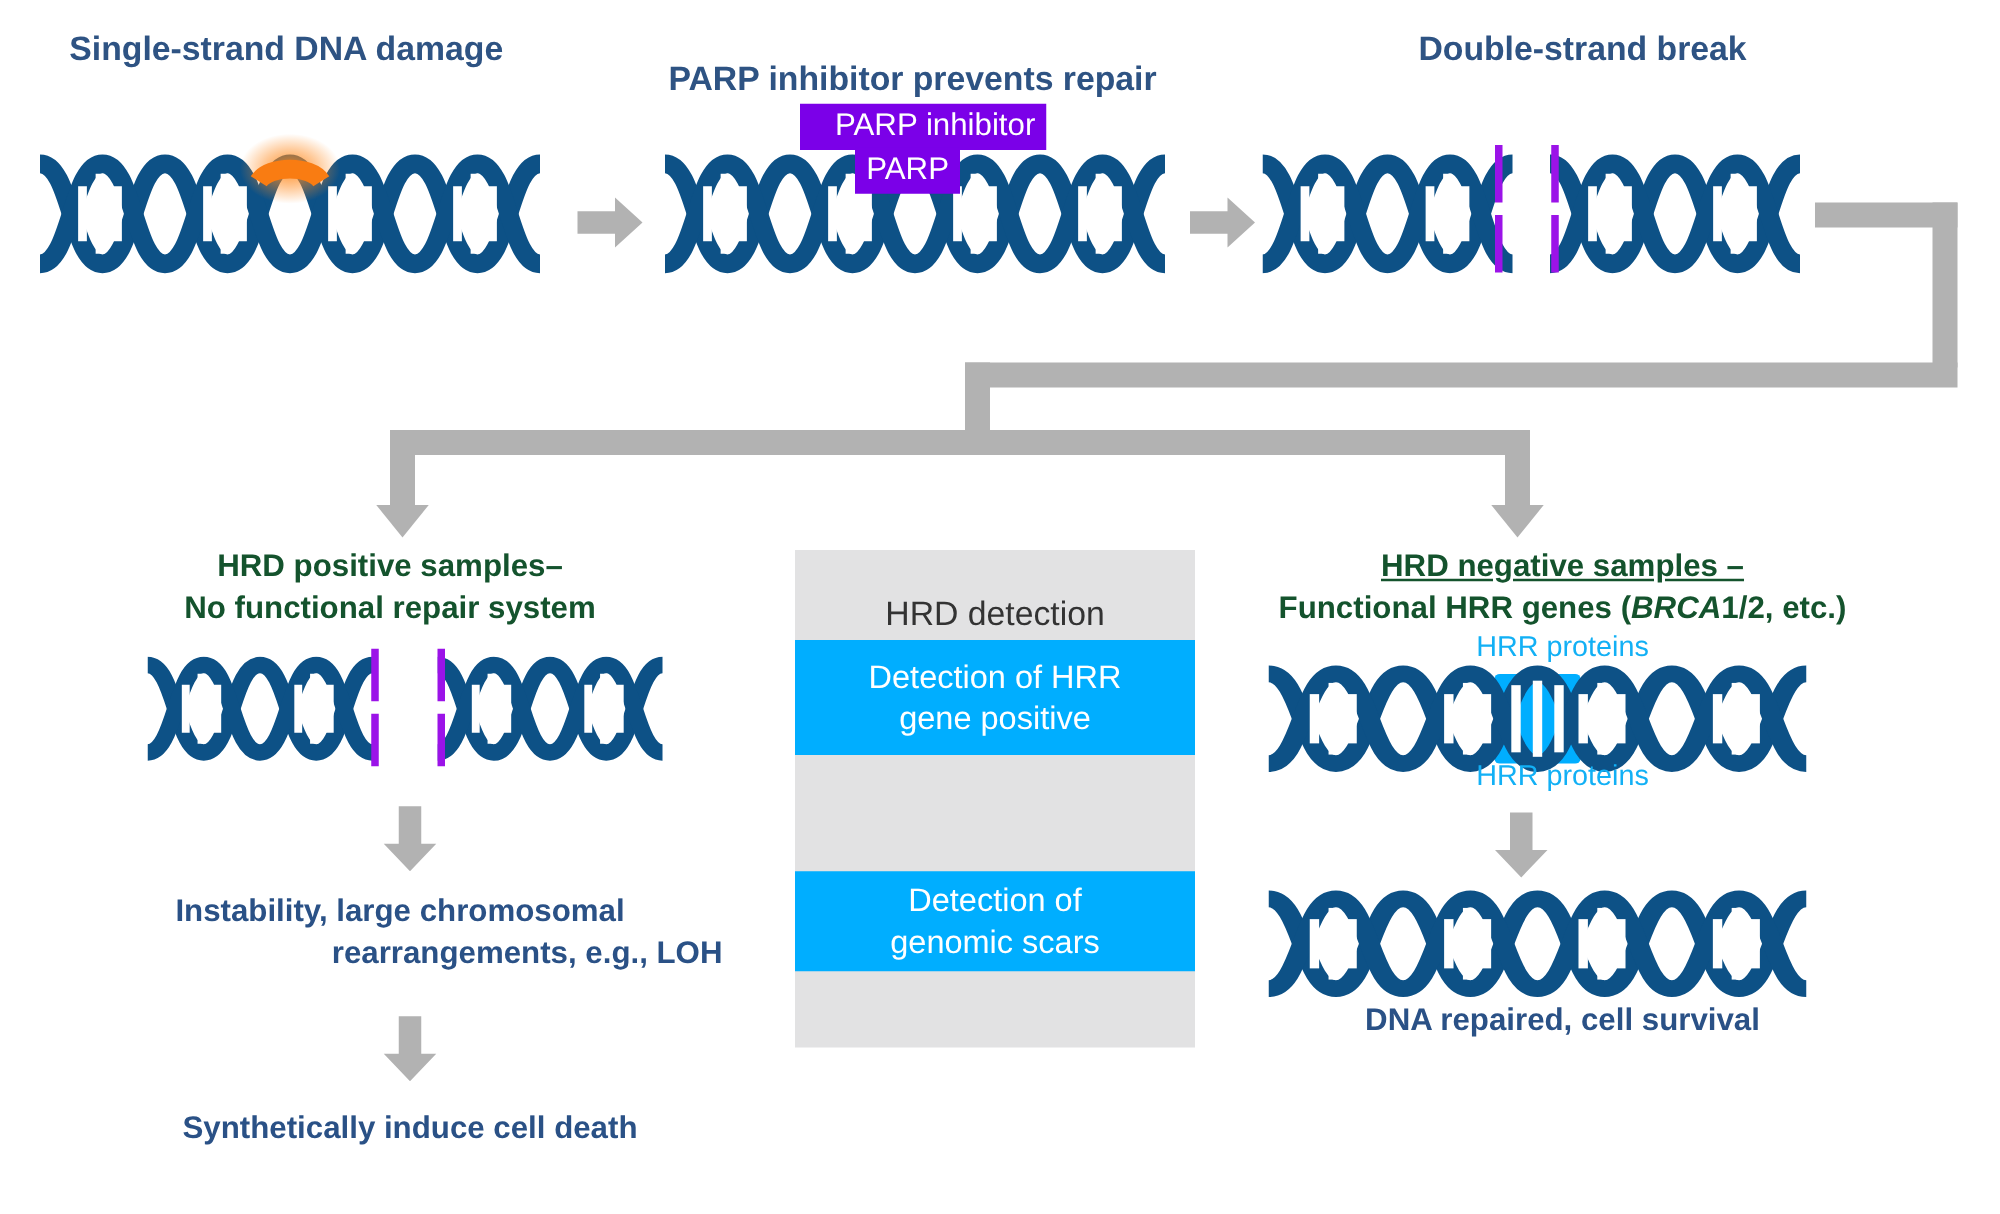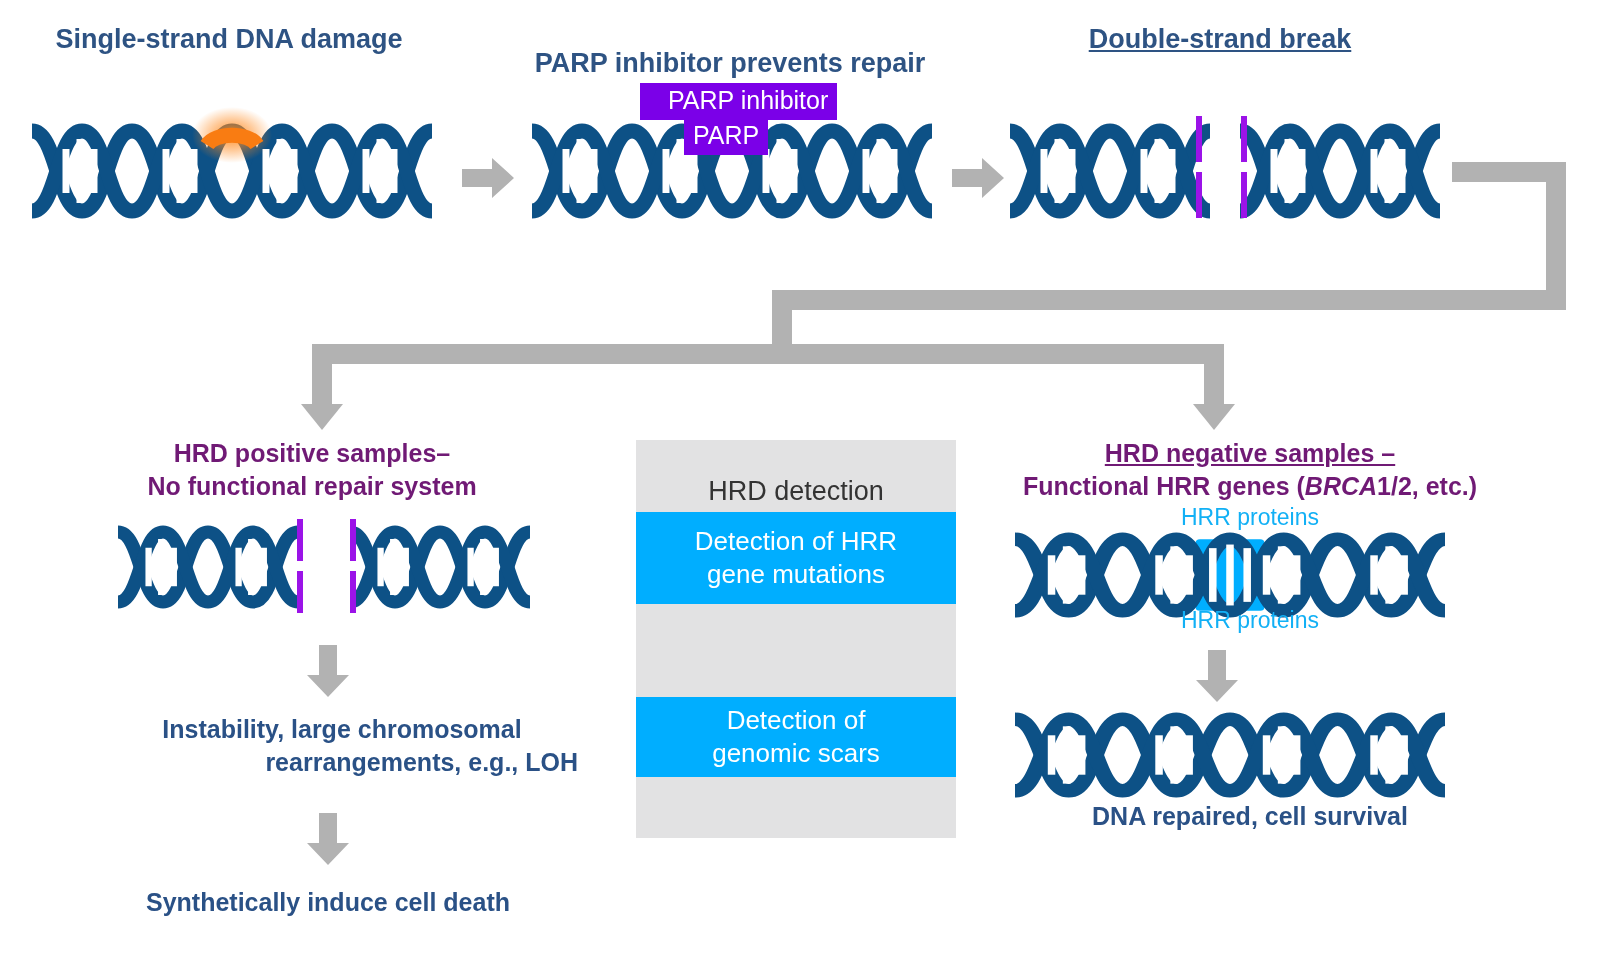--- a/index.html
+++ b/index.html
@@ -22,21 +22,21 @@
     white-space:nowrap;
   }
   .body-txt{
     color:#2a5186;
     font-weight:bold;
     font-size:25px;
     line-height:33px;
     text-align:center;
   }
   .subhead{
-    color:#701a75;
+    color:#14532d;
     font-weight:bold;
     font-size:25px;
     line-height:33px;
     text-align:center;
   }
   .tagbox{
     color:#ffffff;
     font-size:25px;
     line-height:31px;
     background:#7b00e8;
@@ -102,21 +102,21 @@
         <path d="M0,8 C25,8 25,88 50,88 C75,88 75,8 100,8 C125,8 125,88 150,88 C175,88 175,8 200,8 C225,8 225,88 250,88 C275,88 275,8 300,8 C325,8 325,88 350,88 C375,88 375,8 400,8" fill="none" stroke="#0d5186" stroke-width="15" stroke-linecap="butt"></path>
         <path d="M0,88 C25,88 25,8 50,8 C75,8 75,88 100,88 C125,88 125,8 150,8 C175,8 175,88 200,88 C225,88 225,8 250,8 C275,8 275,88 300,88 C325,88 325,8 350,8 C375,8 375,88 400,88" fill="none" stroke="#0d5186" stroke-width="15" stroke-linecap="butt"></path>
       </g>
     </defs>
   </svg>
 
   <div class="abs title" style="left:0;top:22px;width:458px;">Single-strand DNA damage</div>
 
   <div class="abs title" style="left:490px;top:22px;width:480px;margin-top:24px;">PARP inhibitor prevents repair</div>
 
-  <div class="abs title" style="left:1000px;top:22px;width:440px;text-decoration:underline;">Double-strand break</div>
+  <div class="abs title" style="left:1046px;top:22px;width:440px;">Double-strand break</div>
 
   <div class="abs" style="left:32px;top:123px;width:400px;height:96px;">
     <svg width="400" height="96" viewBox="0 0 400 96">
       <g clip-path="none">
 
         <g stroke="#ffffff" stroke-width="7">
           <line x1="34" y1="22" x2="34" y2="74"></line>
           <line x1="48" y1="14" x2="48" y2="82"></line>
           <line x1="62" y1="22" x2="62" y2="74"></line>
           <line x1="134" y1="22" x2="134" y2="74"></line>
@@ -265,39 +265,39 @@
   </div>
   <div class="abs" style="left:350px;top:519px;width:6px;height:42px;background:#9b13e8;"></div>
   <div class="abs" style="left:350px;top:571px;width:6px;height:42px;background:#9b13e8;"></div>
 
   <div class="abs arrow-down" style="left:307px;top:645px;">
     <svg width="42" height="52" viewBox="0 0 42 52">
       <path d="M12,0 L30,0 L30,30 L42,30 L21,52 L0,30 L12,30 Z" fill="#b2b2b2"></path>
     </svg>
   </div>
 
-  <div class="abs body-txt" style="left:92px;top:713px;width:500px;">Instability, large chromosomal</div>
+  <div class="abs body-txt" style="left:70px;top:713px;width:500px;">Instability, large chromosomal</div>
   <div class="abs body-txt" style="left:78px;top:746px;width:500px;text-align:right;">rearrangements, e.g., LOH</div>
 
   <div class="abs arrow-down" style="left:307px;top:813px;">
     <svg width="42" height="52" viewBox="0 0 42 52">
       <path d="M12,0 L30,0 L30,30 L42,30 L21,52 L0,30 L12,30 Z" fill="#b2b2b2"></path>
     </svg>
   </div>
 
   <div class="abs body-txt" style="left:78px;top:886px;width:500px;">Synthetically induce cell death</div>
 
   <div class="abs panel" style="left:636px;top:440px;width:320px;height:398px;">
     <div class="panel-title" style="margin-top:34px;">HRD detection</div>
   </div>
 
   <div class="abs band" style="left:636px;top:512px;width:320px;height:92px;">
     <div>
       <div>Detection of HRR</div>
-      <div>gene mutations</div>
+      <div>gene positive</div>
     </div>
   </div>
 
   <div class="abs band" style="left:636px;top:697px;width:320px;height:80px;">
     <div>
       <div>Detection of</div>
       <div>genomic scars</div>
     </div>
   </div>
 

